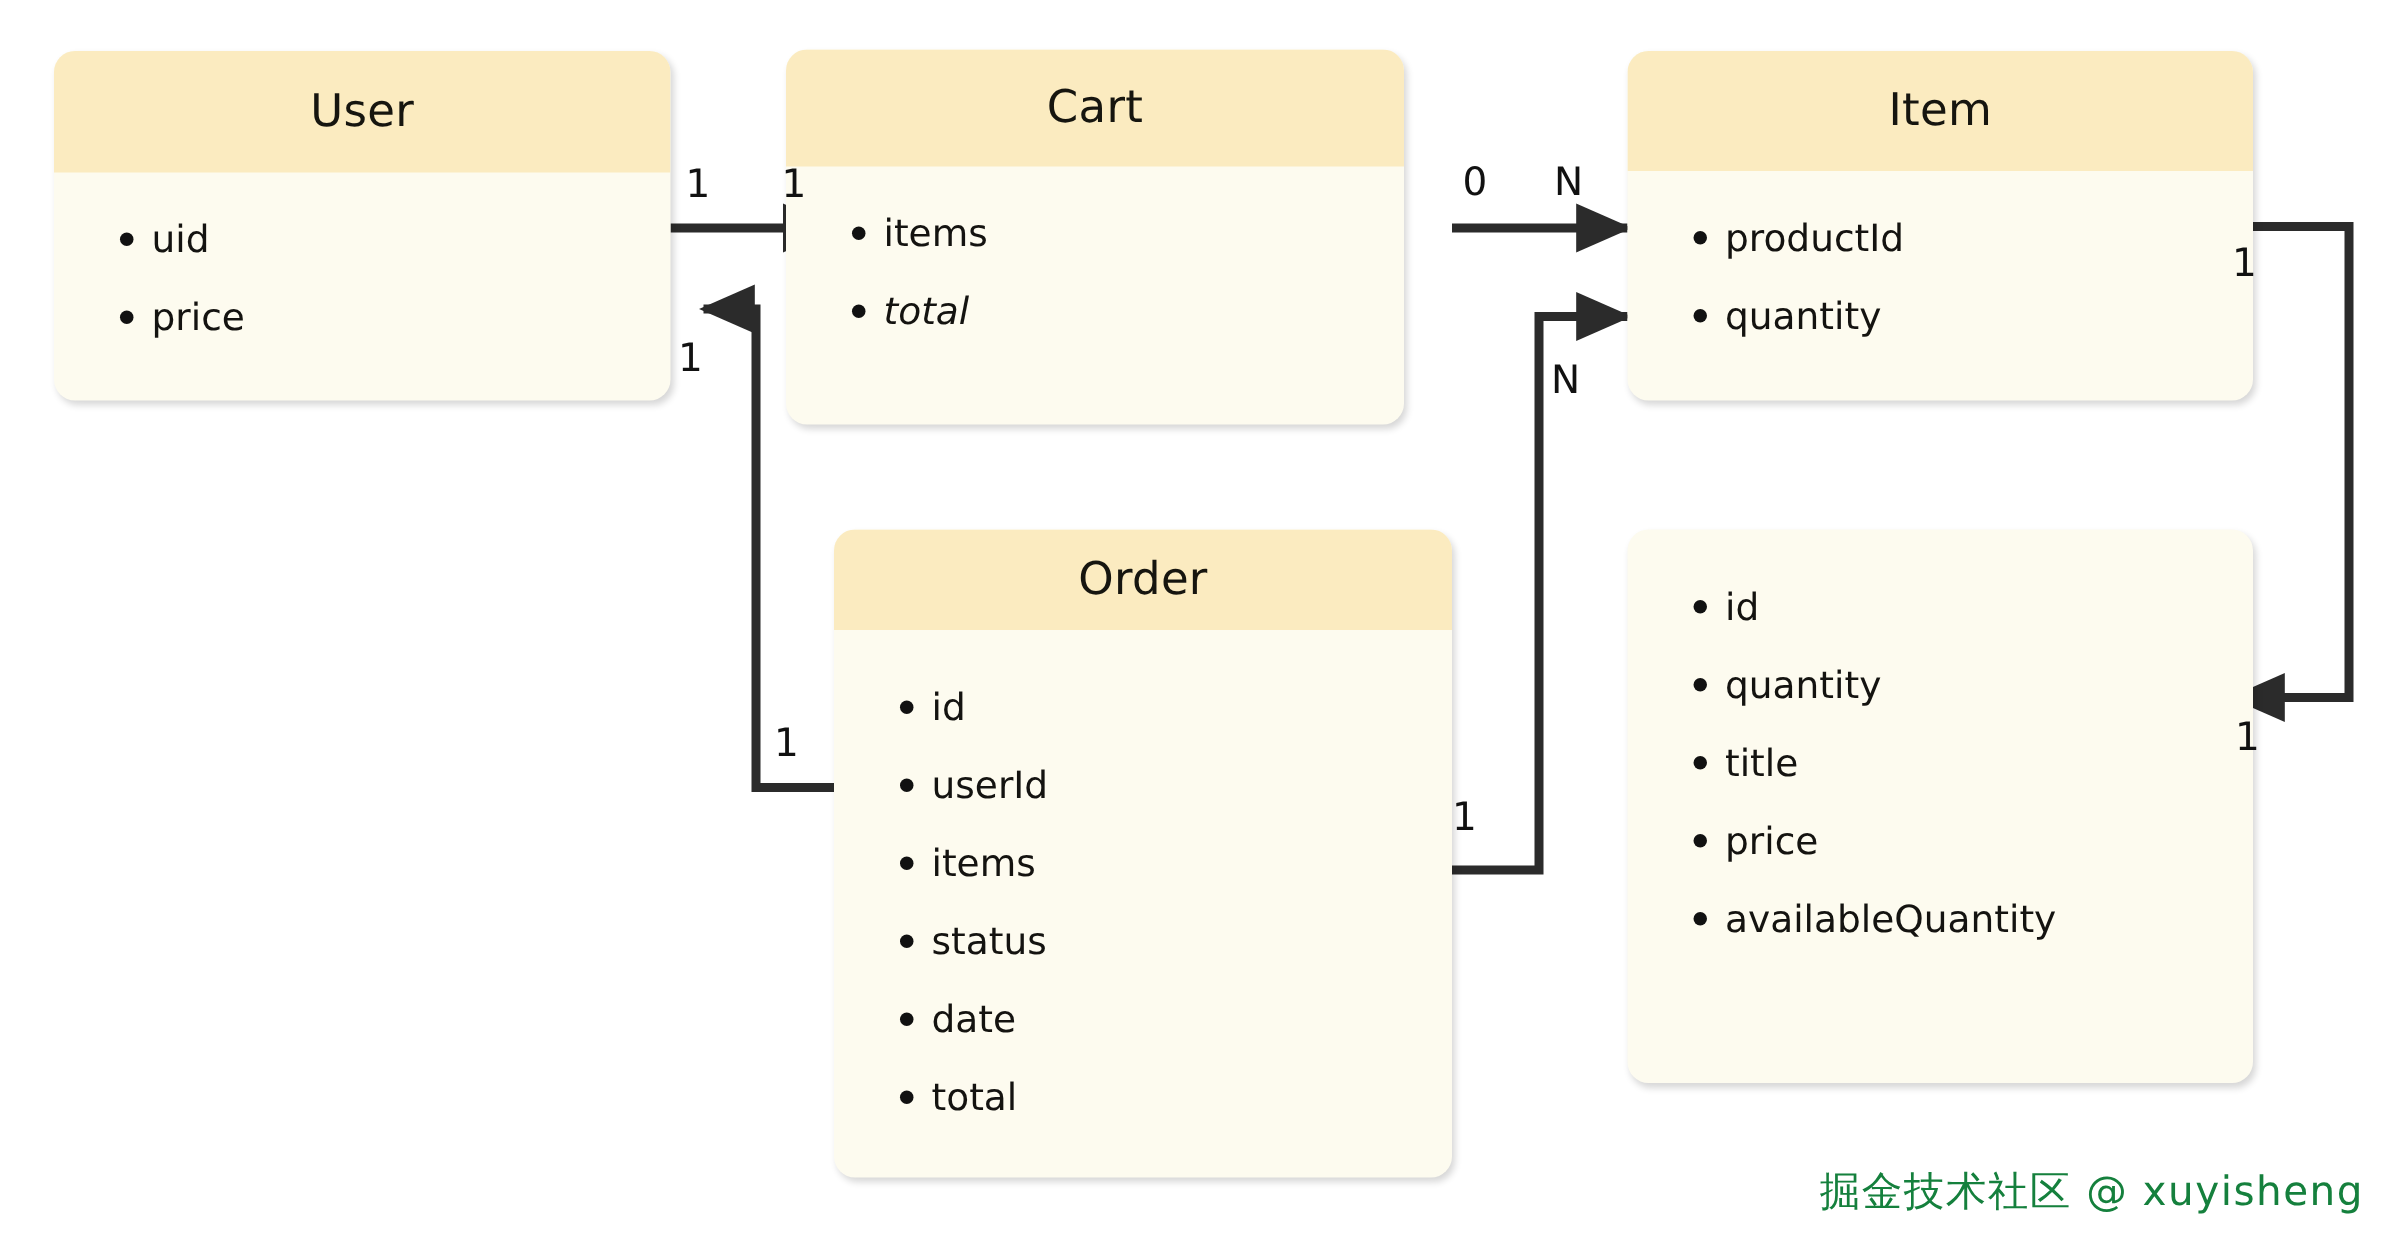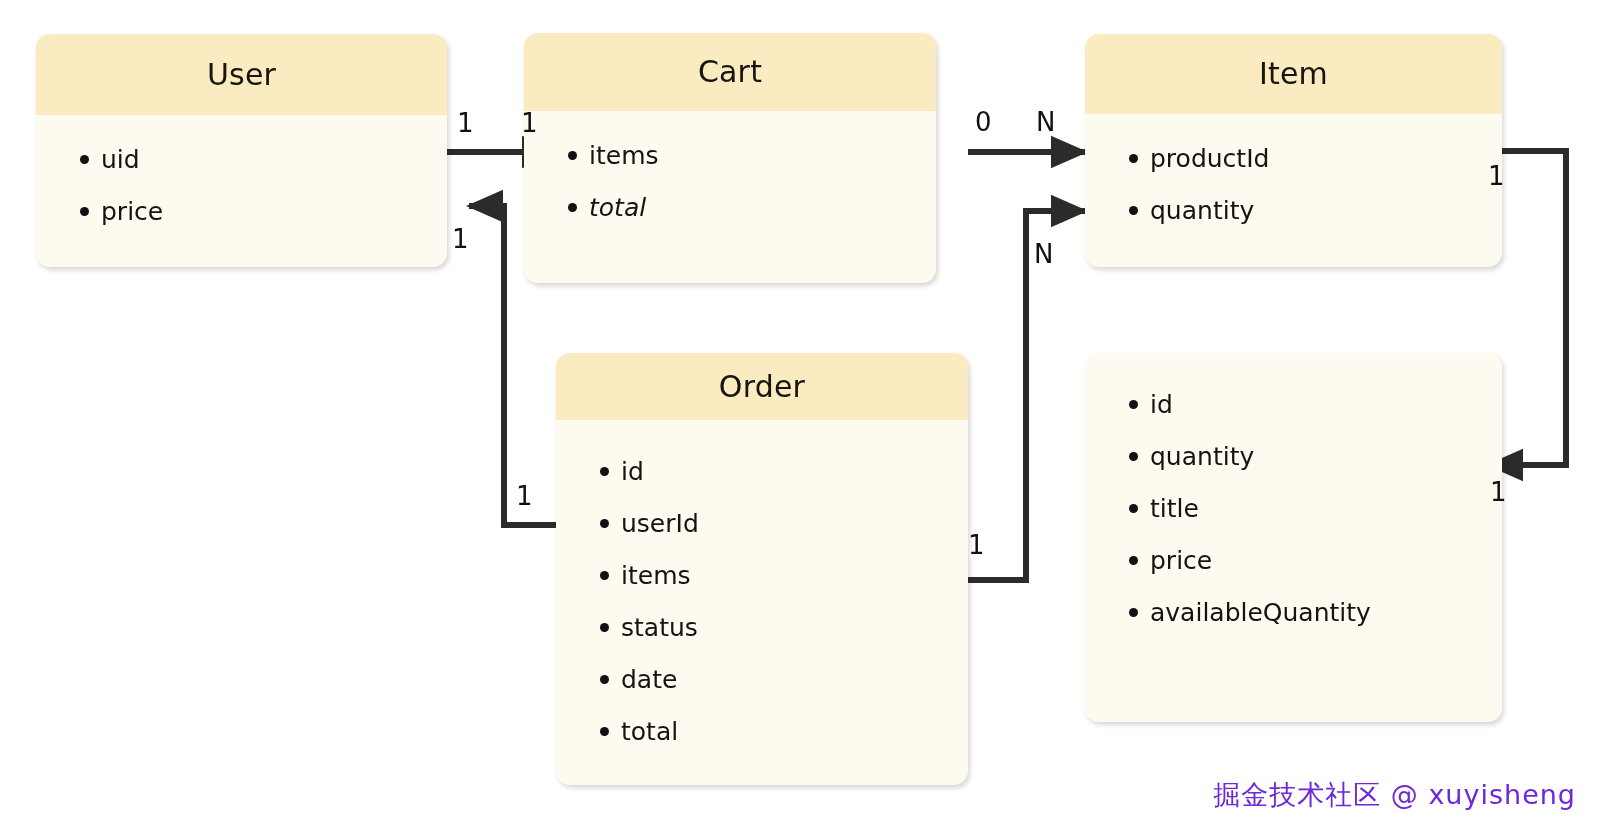--- a/index.html
+++ b/index.html
@@ -84,21 +84,21 @@
     white-space: nowrap;
   }
 
   
   #watermark {
     position: absolute;
     right: 24px;
     bottom: 22px;
     font-size: 27px;
     line-height: 1;
-    color: #6d28d9;
+    color: #15803d;
     white-space: nowrap;
     letter-spacing: 1px;
   }
 </style>
 </head>
 <body>
 
 <div id="canvas">
 
   <svg id="edges" viewBox="0 0 1600 830" xmlns="http://www.w3.org/2000/svg">

